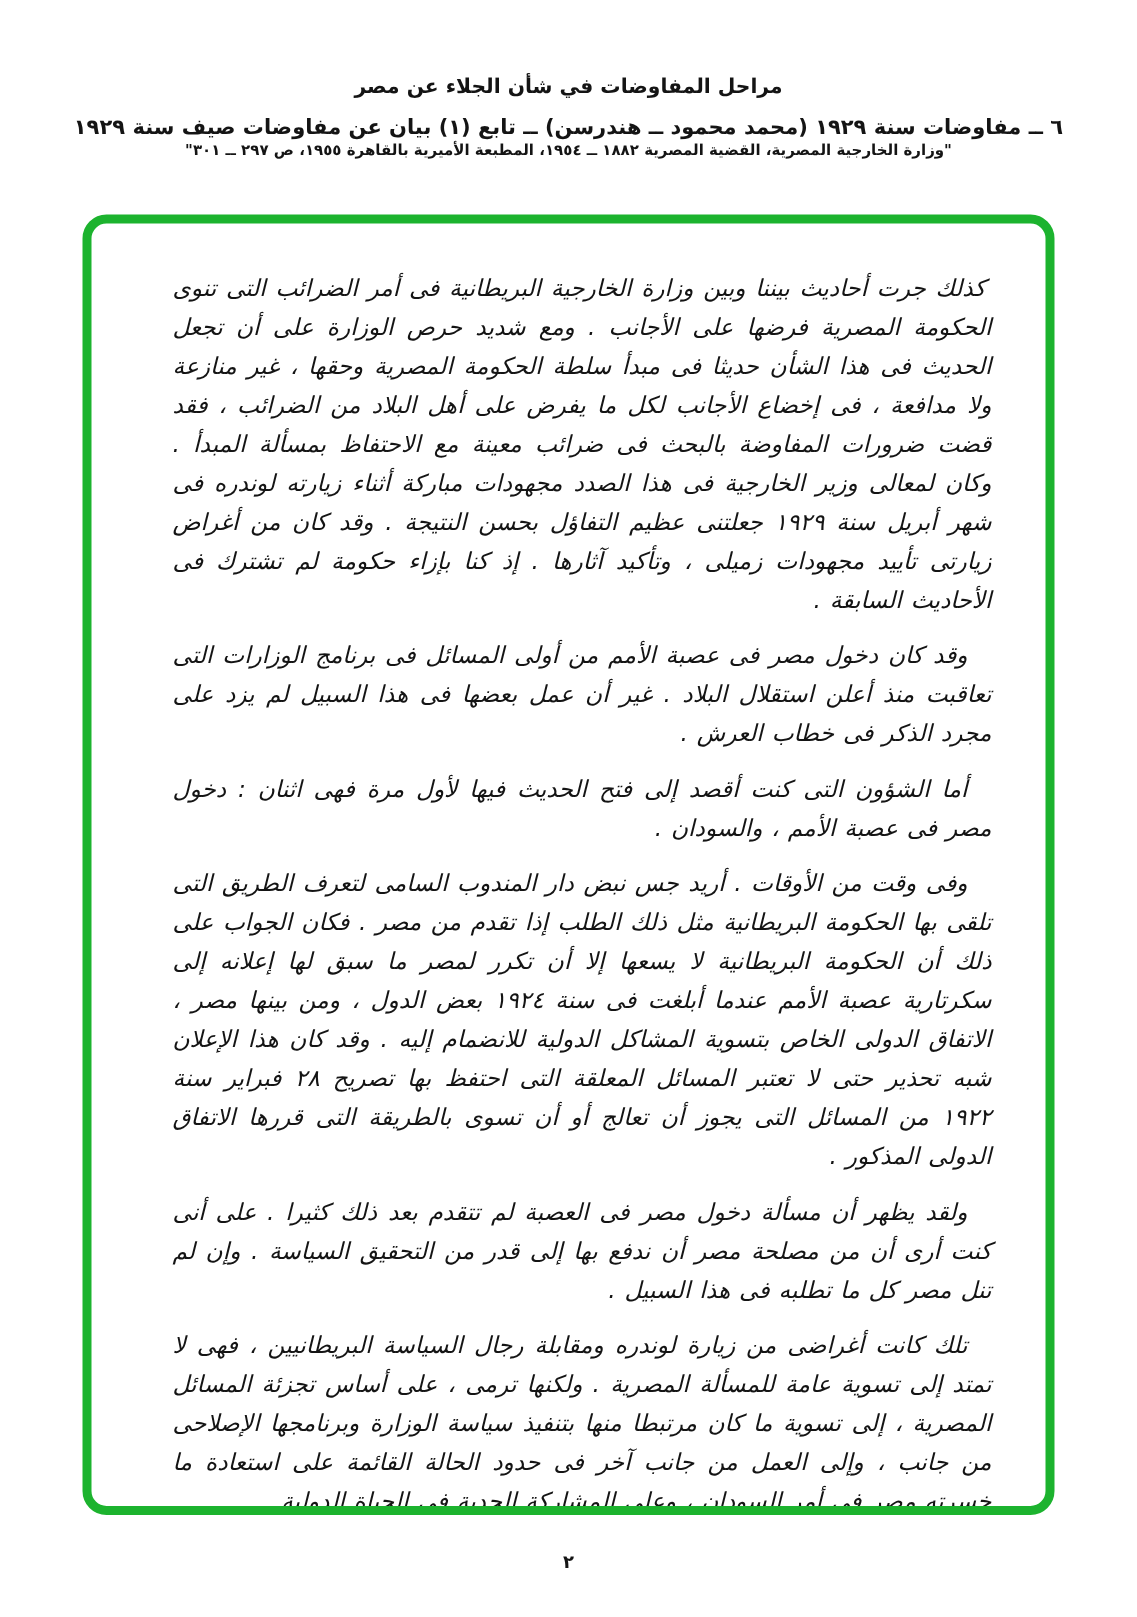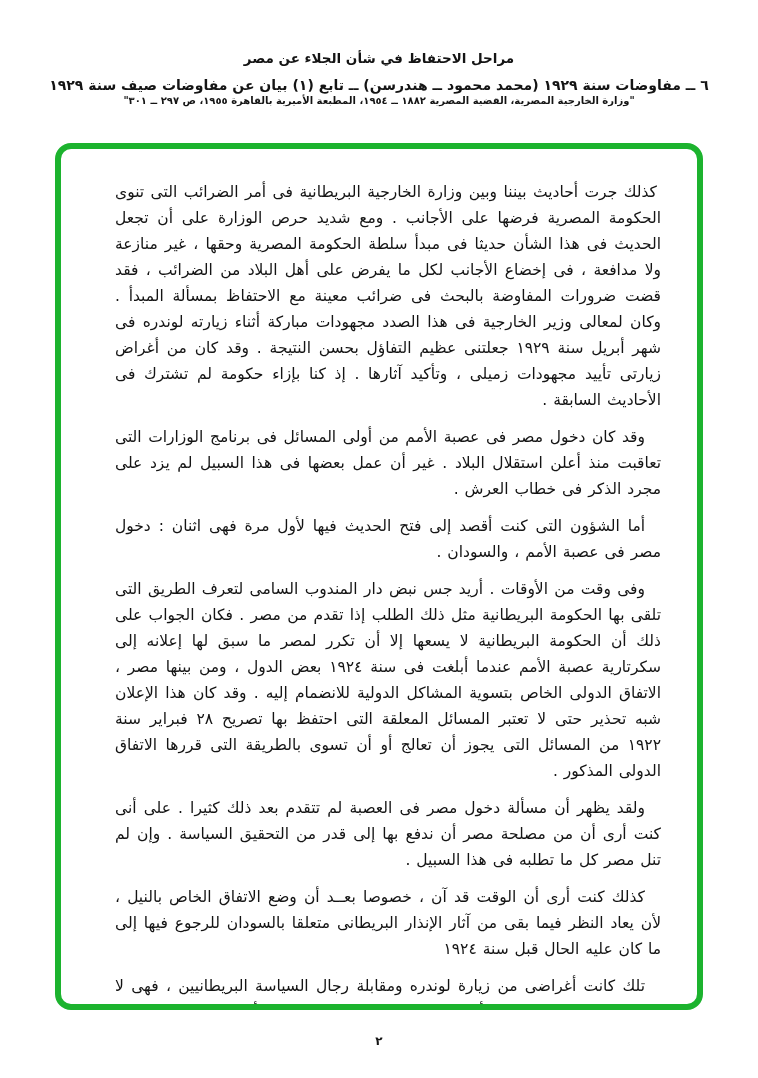--- a/index.html
+++ b/index.html
@@ -68,48 +68,48 @@
     text-align: justify;
     font-size: 15.5px;
     line-height: 26px;
     color: var(--text);
     overflow: hidden;
   }
   .frame-content p {
     margin: 0 0 11px 18px;
     text-indent: 16px;
     word-spacing: 1px;
+    font-style: italic;
   }
   .frame-content p:first-child { text-indent: 4px; }
 
   
   .page-number {
     position: absolute;
     top: 1034px;
     left: 0;
     width: 100%;
     text-align: center;
     font-size: 12px;
     font-weight: bold;
   }
 </style>
 </head>
 <body>
 
 <div class="doc-header">
-  <div class="doc-title">مراحل الاحتفاظ في شأن الجلاء عن مصر</div>
+  <div class="doc-title">مراحل المفاوضات في شأن الجلاء عن مصر</div>
   <div class="doc-subtitle">٦ ــ مفاوضات سنة ١٩٢٩ (محمد محمود ــ هندرسن) ــ تابع (١) بيان عن مفاوضات صيف سنة ١٩٢٩</div>
   <div class="doc-source">"وزارة الخارجية المصرية، القضية المصرية ١٨٨٢ ــ ١٩٥٤، المطبعة الأميرية بالقاهرة ١٩٥٥، ص ٢٩٧ ــ ٣٠١"</div>
 </div>
 
 <div class="document-frame">
   <div class="frame-content">
     <p>كذلك جرت أحاديث بيننا وبين وزارة الخارجية البريطانية فى أمر الضرائب التى تنوى الحكومة المصرية فرضها على الأجانب . ومع شديد حرص الوزارة على أن تجعل الحديث فى هذا الشأن حديثا فى مبدأ سلطة الحكومة المصرية وحقها ، غير منازعة ولا مدافعة ، فى إخضاع الأجانب لكل ما يفرض على أهل البلاد من الضرائب ، فقد قضت ضرورات المفاوضة بالبحث فى ضرائب معينة مع الاحتفاظ بمسألة المبدأ . وكان لمعالى وزير الخارجية فى هذا الصدد مجهودات مباركة أثناء زيارته لوندره فى شهر أبريل سنة ١٩٢٩ جعلتنى عظيم التفاؤل بحسن النتيجة . وقد كان من أغراض زيارتى تأييد مجهودات زميلى ، وتأكيد آثارها . إذ كنا بإزاء حكومة لم تشترك فى الأحاديث السابقة .</p>
     <p>وقد كان دخول مصر فى عصبة الأمم من أولى المسائل فى برنامج الوزارات التى تعاقبت منذ أعلن استقلال البلاد . غير أن عمل بعضها فى هذا السبيل لم يزد على مجرد الذكر فى خطاب العرش .</p>
     <p>أما الشؤون التى كنت أقصد إلى فتح الحديث فيها لأول مرة فهى اثنان : دخول مصر فى عصبة الأمم ، والسودان .</p>
     <p>وفى وقت من الأوقات . أريد جس نبض دار المندوب السامى لتعرف الطريق التى تلقى بها الحكومة البريطانية مثل ذلك الطلب إذا تقدم من مصر . فكان الجواب على ذلك أن الحكومة البريطانية لا يسعها إلا أن تكرر لمصر ما سبق لها إعلانه إلى سكرتارية عصبة الأمم عندما أبلغت فى سنة ١٩٢٤ بعض الدول ، ومن بينها مصر ، الاتفاق الدولى الخاص بتسوية المشاكل الدولية للانضمام إليه . وقد كان هذا الإعلان شبه تحذير حتى لا تعتبر المسائل المعلقة التى احتفظ بها تصريح ٢٨ فبراير سنة ١٩٢٢ من المسائل التى يجوز أن تعالج أو أن تسوى بالطريقة التى قررها الاتفاق الدولى المذكور .</p>
     <p>ولقد يظهر أن مسألة دخول مصر فى العصبة لم تتقدم بعد ذلك كثيرا . على أنى كنت أرى أن من مصلحة مصر أن ندفع بها إلى قدر من التحقيق السياسة . وإن لم تنل مصر كل ما تطلبه فى هذا السبيل .</p>
-    <p>كذلك كنت أرى أن الوقت قد آن ، خصوصا بعــد أن وضع الاتفاق الخاص بالنيل ، لأن يعاد النظر فيما بقى من آثار الإنذار البريطانى متعلقا بالسودان للرجوع فيها إلى ما كان عليه الحال قبل سنة ١٩٢٤</p>
     <p>تلك كانت أغراضى من زيارة لوندره ومقابلة رجال السياسة البريطانيين ، فهى لا تمتد إلى تسوية عامة للمسألة المصرية . ولكنها ترمى ، على أساس تجزئة المسائل المصرية ، إلى تسوية ما كان مرتبطا منها بتنفيذ سياسة الوزارة وبرنامجها الإصلاحى من جانب ، وإلى العمل من جانب آخر فى حدود الحالة القائمة على استعادة ما خسرته مصر فى أمر السودان ، وعلى المشاركة الجدية فى الحياة الدولية .</p>
   </div>
 </div>
 
 <div class="page-number">٢</div>
 
 </body></html>

